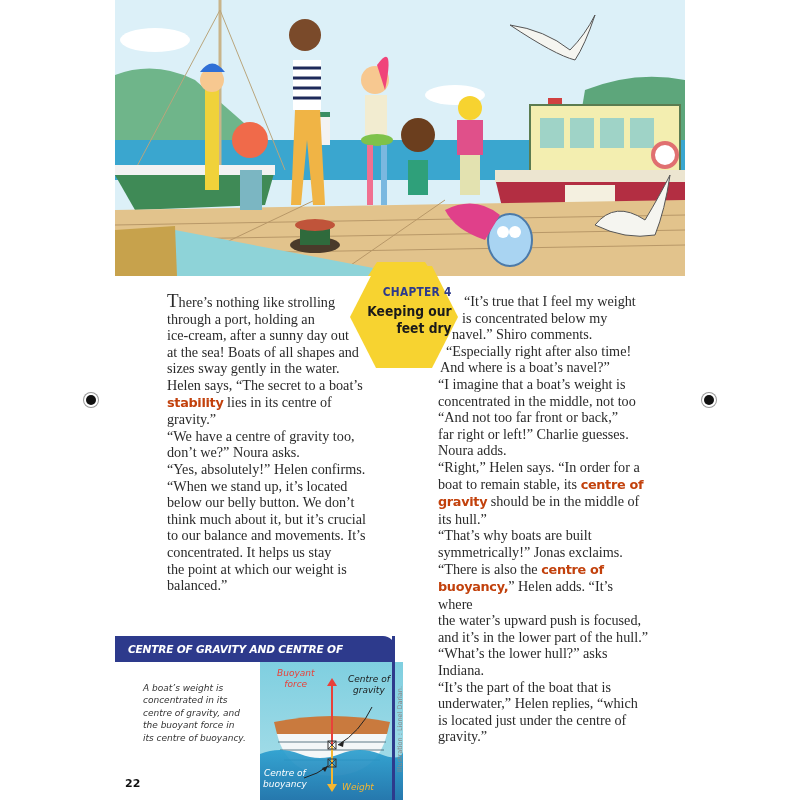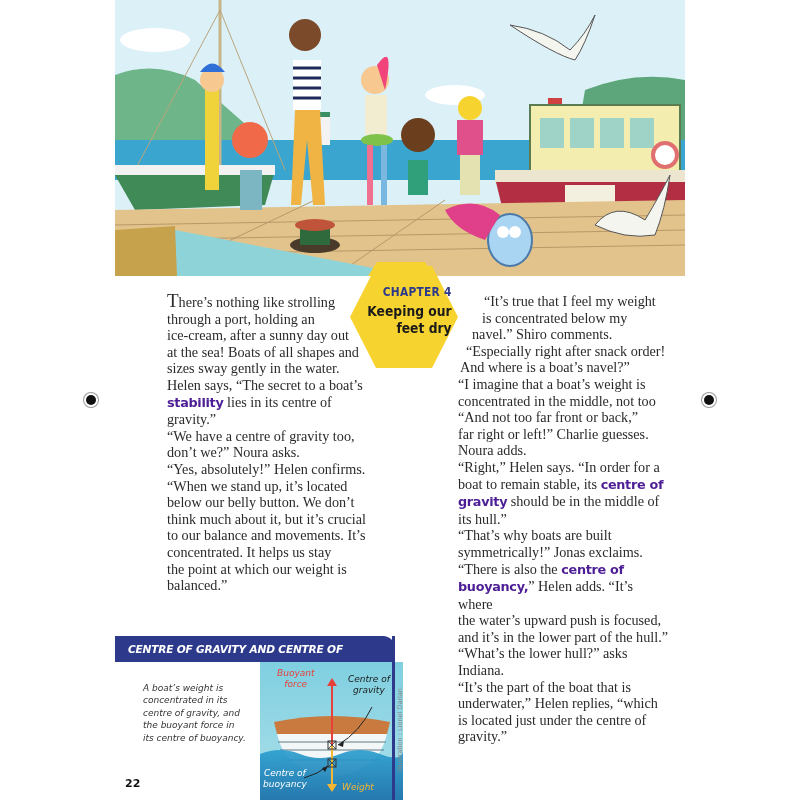--- a/index.html
+++ b/index.html
@@ -8,23 +8,23 @@
   .illustration svg { display:block; }
   .reg-mark { position:absolute; width:10px; height:10px; border-radius:50%; background:#111; box-shadow:0 0 0 2px #fff, 0 0 0 3px #999; }
   .chapter-badge { position:absolute; left:348px; top:262px; width:112px; height:110px; }
   .chapter-badge svg { position:absolute; left:0; top:0; }
   .chapter-badge .ch-text { position:absolute; left:0; top:22px; width:112px; text-align:right; font-family:"DejaVu Sans", sans-serif; font-weight:bold; }
   .ch-num { color:#2d3a8c; font-size:12.5px; letter-spacing:0.3px; transform:scaleX(0.85); display:block; }
   .ch-title { color:#1a1a1a; font-size:14.5px; line-height:17px; margin-top:4px; transform:scaleX(0.85); display:block; }
   .col { position:absolute; font-size:14.2px; line-height:16.6px; color:#2a2a2a; }
   .col p { margin:0; }
   .col-left { left:167px; top:293px; width:215px; }
-  .col-right { left:438px; top:293px; width:210px;margin-left:20px; }
+  .col-right { left:438px; top:293px; width:210px; }
   .dropcap { font-size:19px; }
-  .kw { font-family:"DejaVu Sans", sans-serif; font-weight:bold; color:#4c1d95; font-size:12.8px; letter-spacing:-0.3px; }
+  .kw { font-family:"DejaVu Sans", sans-serif; font-weight:bold; color:#c2410c; font-size:12.8px; letter-spacing:-0.3px; }
   .indent1 { padding-left:26px; }
   .indent2 { padding-left:24px; }
   .indent3 { padding-left:14px; }
   .indent4 { padding-left:8px; }
   .indent5 { padding-left:2px; }
   .box-header { position:absolute; left:115px; top:636px; width:280px; height:26px; background:#2d3a8c; border-top-right-radius:12px; color:#fff; font-family:"DejaVu Sans", sans-serif; font-weight:bold; font-style:italic; font-size:10.6px; line-height:26px; padding-left:13px; box-sizing:border-box; letter-spacing:-0.2px; }
   .box-caption { position:absolute; left:143px; top:682px; width:110px; font-family:"DejaVu Sans", sans-serif; font-style:italic; font-size:9px; line-height:12.4px; color:#333; }
   .page-num { position:absolute; left:125px; top:777px; font-family:"DejaVu Sans", sans-serif; font-weight:bold; font-size:11px; color:#111; }
   .diagram { position:absolute; left:250px; top:662px; width:143px; height:138px; overflow:hidden;margin-left:10px; }
   .diagram-frame { position:absolute; left:392px; top:636px; width:3px; height:164px; background:#2d3a8c; }
@@ -156,21 +156,21 @@
   <p>to our balance and movements. It’s</p>
   <p>concentrated. It helps us stay</p>
   <p>the point at which our weight is</p>
   <p>balanced.”</p>
 </div>
 
 <div class="col col-right">
   <p class="indent1">“It’s true that I feel my weight</p>
   <p class="indent2">is concentrated below my</p>
   <p class="indent3">navel.” Shiro comments.</p>
-  <p class="indent4">“Especially right after snack order!</p>
+  <p class="indent4">“Especially right after also time!</p>
   <p class="indent5">And where is a boat’s navel?”</p>
   <p>“I imagine that a boat’s weight is</p>
   <p>concentrated in the middle, not too</p>
   <p>“And not too far front or back,”</p>
   <p>far right or left!” Charlie guesses.</p>
   <p>Noura adds.</p>
   <p>“Right,” Helen says. “In order for a</p>
   <p><span>boat to remain stable, its </span><span class="kw">centre of</span></p>
   <p><span class="kw">gravity</span><span> should be in the middle of</span></p>
   <p>its hull.”</p>

